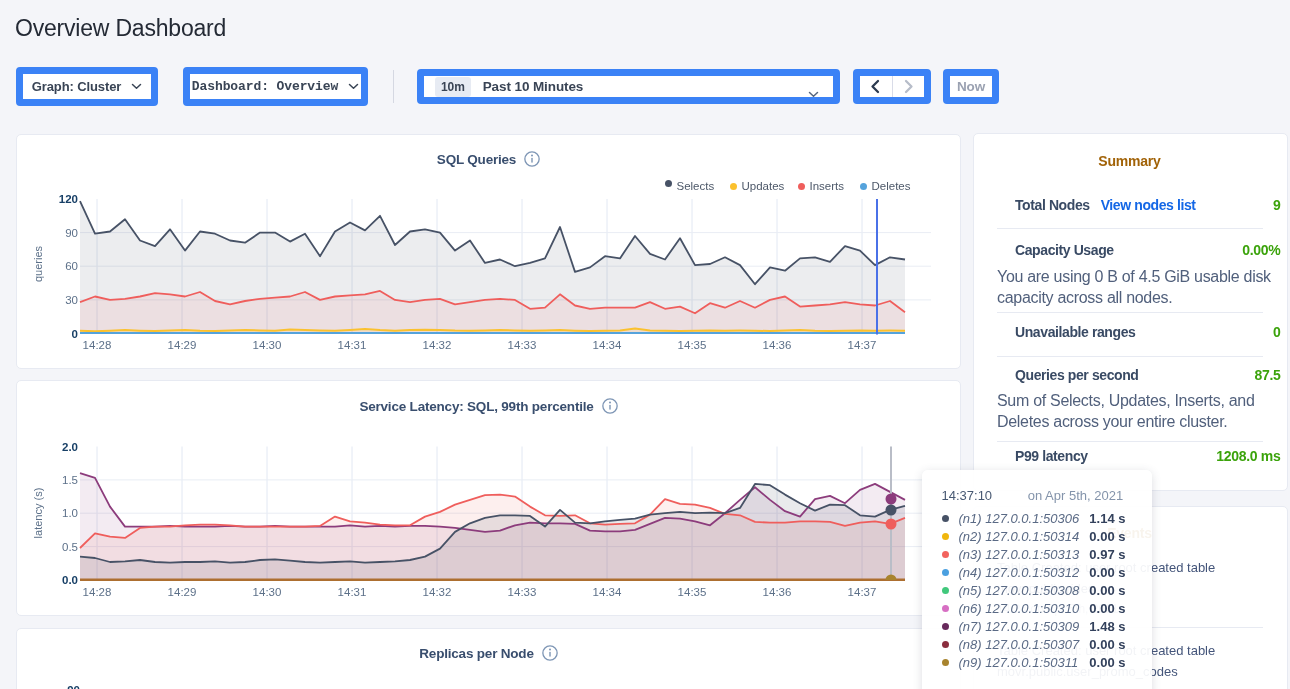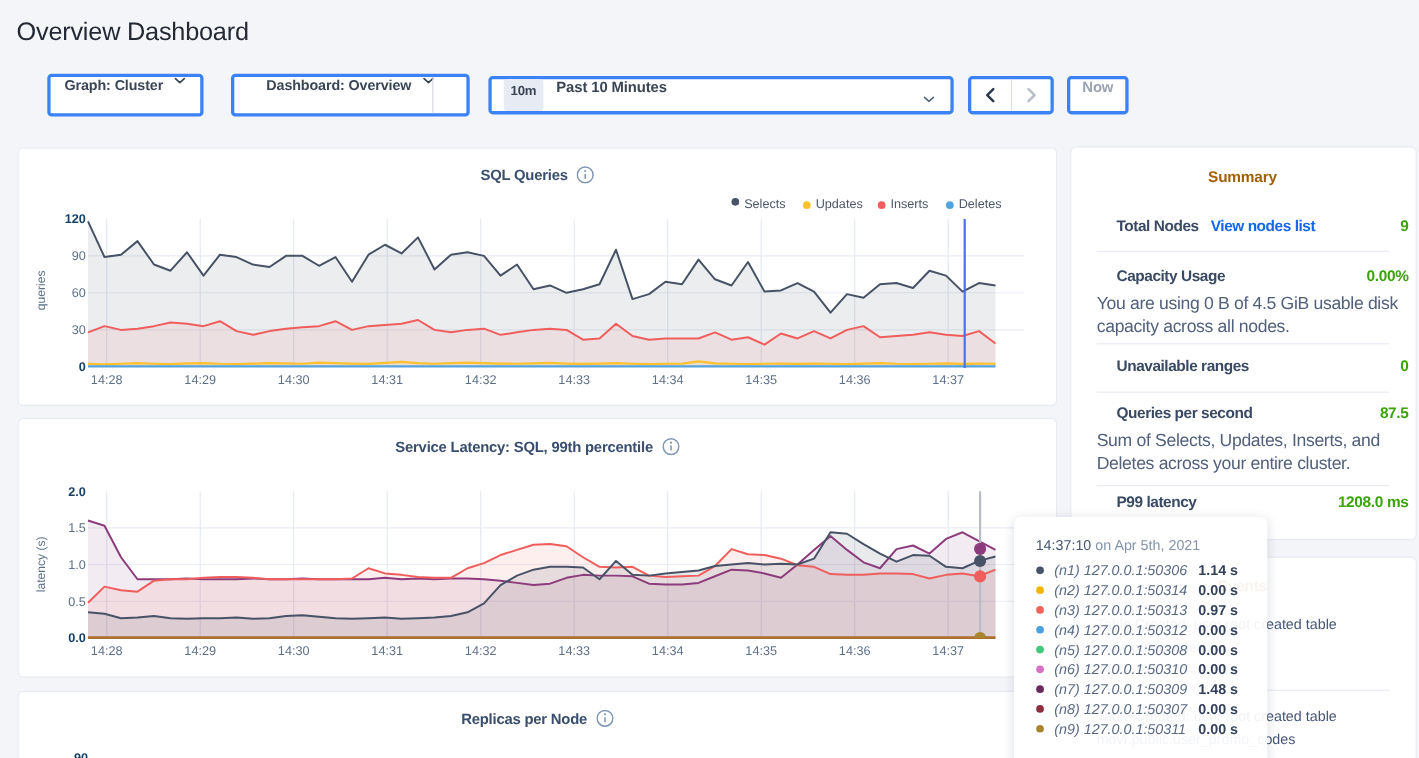--- a/index.html
+++ b/index.html
@@ -1,21 +1,21 @@
 <!DOCTYPE html>
 <html><head><meta charset="utf-8">
 <style>
   * { margin:0; padding:0; box-sizing:border-box; }
   html,body { width:1290px; height:689px; overflow:hidden;
     font-family:"Liberation Sans", sans-serif; background:#f4f5f9; }
   .abs { position:absolute; }
   .card { position:absolute; background:#fff; border:1px solid #e7eaf2; border-radius:5px; }
-  .btn { position:absolute; background:#fff; border:3px solid #3b82f6; border-radius:4px;
-     display:flex; justify-content:center;
-     font-weight:bold; font-size:13px; color:#394455; letter-spacing:-0.1px;margin-left:27px; }
+  .btn { position:absolute; background:#fff; border:7px solid #3b82f6; border-radius:4px;
+     display:flex; align-items:center; justify-content:center;
+     font-weight:bold; font-size:13px; color:#394455; letter-spacing:-0.1px; }
   .ctitle { position:absolute; width:945px; display:flex; align-items:center; justify-content:center;
      font-weight:bold; font-size:13.5px; color:#394e6e; letter-spacing:-0.2px; }
   .trow { display:flex; align-items:center; height:18px; }
   .tdot { width:7px; height:7px; border-radius:50%; margin-right:10px; flex:none; }
   .tlab { font-size:13px; color:#5a6a85; white-space:nowrap;font-style:italic; }
   .tval { font-size:13px; font-weight:bold; color:#33415c; text-align:right; flex:1; }
   .stitle { font-weight:bold; font-size:14px; color:#a16207; letter-spacing:-0.2px; }
   .srow { left:997px; width:265.5px; display:flex; align-items:baseline;margin-left:18px; }
   .slabel { font-weight:bold; font-size:14px; color:#394a64; letter-spacing:-0.4px; white-space:nowrap; }
   .slink { font-weight:bold; font-size:14px; color:#1467e6; letter-spacing:-0.4px; margin-left:11px; white-space:nowrap; }
@@ -24,21 +24,21 @@
   .sdiv { position:absolute; left:997px; width:265.5px; height:1px; background:#e7eaf2; }
   .ev { font-size:13px; color:#44557a; line-height:21px; }
 </style></head>
 <body>
 
 <div class="abs" style="left:15px;top:15px;font-size:23px;color:#242a35;letter-spacing:-0.2px;">Overview Dashboard</div>
 
 <div class="btn" style="left:16px;top:67px;width:142px;height:39px;">Graph: Cluster<svg width="11" height="7" viewBox="0 0 11 7" style="margin-left:10px">
       <polyline points="1.5,1.5 5.5,5.2 9.5,1.5" fill="none" stroke="#394455" stroke-width="1.5" stroke-linecap="round" stroke-linejoin="round"></polyline>
     </svg></div>
-<div class="btn" style="left:183px;top:67px;width:217px;height:39px;">Dashboard: Overview<svg width="11" height="7" viewBox="0 0 11 7" style="margin-left:10px">
+<div class="btn" style="left:183px;top:67px;width:185px;height:39px;font-family:Liberation Mono, monospace;">Dashboard: Overview<svg width="11" height="7" viewBox="0 0 11 7" style="margin-left:10px">
       <polyline points="1.5,1.5 5.5,5.2 9.5,1.5" fill="none" stroke="#394455" stroke-width="1.5" stroke-linecap="round" stroke-linejoin="round"></polyline>
     </svg></div>
 <div class="abs" style="left:393px;top:70px;width:1px;height:33px;background:#d5d8e2;"></div>
 <div class="btn" style="left:417px;top:69px;width:423px;height:35px;justify-content:flex-start;">
   <span style="background:#e7ebf3;border-radius:3px;font-size:12px;padding:3px 6px;margin-left:11px;">10m</span>
   <span style="margin-left:12px;font-size:13.5px;">Past 10 Minutes</span>
   <svg width="11" height="7" viewBox="0 0 11 7" style="position:absolute;right:14px;top:15px;">
       <polyline points="1.5,1.5 5.5,5.2 9.5,1.5" fill="none" stroke="#56667e" stroke-width="1.5" stroke-linecap="round" stroke-linejoin="round"></polyline>
     </svg>
 </div>
@@ -216,21 +216,21 @@
   Table Created: user root created table<br>movr.public.rides
   <div style="font-size:12px;color:#8e9bb3;">14:24 on Apr 5th, 2021</div>
 </div>
 <div class="sdiv" style="top:627px;z-index:1;"></div>
 <div class="abs ev" style="left:997px;top:640px;width:240px;">
   Table Created: user root created table<br>movr.public.user_promo_codes
 </div>
 
 <div class="abs" style="left:921.5px;top:470px;width:230.5px;height:243px;background:rgba(255,255,255,0.93);
      border-radius:6px;box-shadow:0 2px 10px rgba(60,70,90,0.18);z-index:5;padding:17px 26.5px 0 20px;">
-  <div style="font-size:13px;color:#475872;line-height:18px;">14:37:10 <span style="color:#8494ab;">on Apr 5th, 2021</span></div>
+  <div style="font-size:13px;color:#475872;line-height:18px;">14:37:10 <span style="color:#8494ab;margin-left:32px;">on Apr 5th, 2021</span></div>
   <div style="margin-top:4px;">
 <div class="trow">
         <span class="tdot" style="background:#475266"></span>
         <span class="tlab">(n1) 127.0.0.1:50306</span>
         <span class="tval">1.14 s</span>
       </div>
 <div class="trow">
         <span class="tdot" style="background:#f0b60e"></span>
         <span class="tlab">(n2) 127.0.0.1:50314</span>
         <span class="tval">0.00 s</span>

